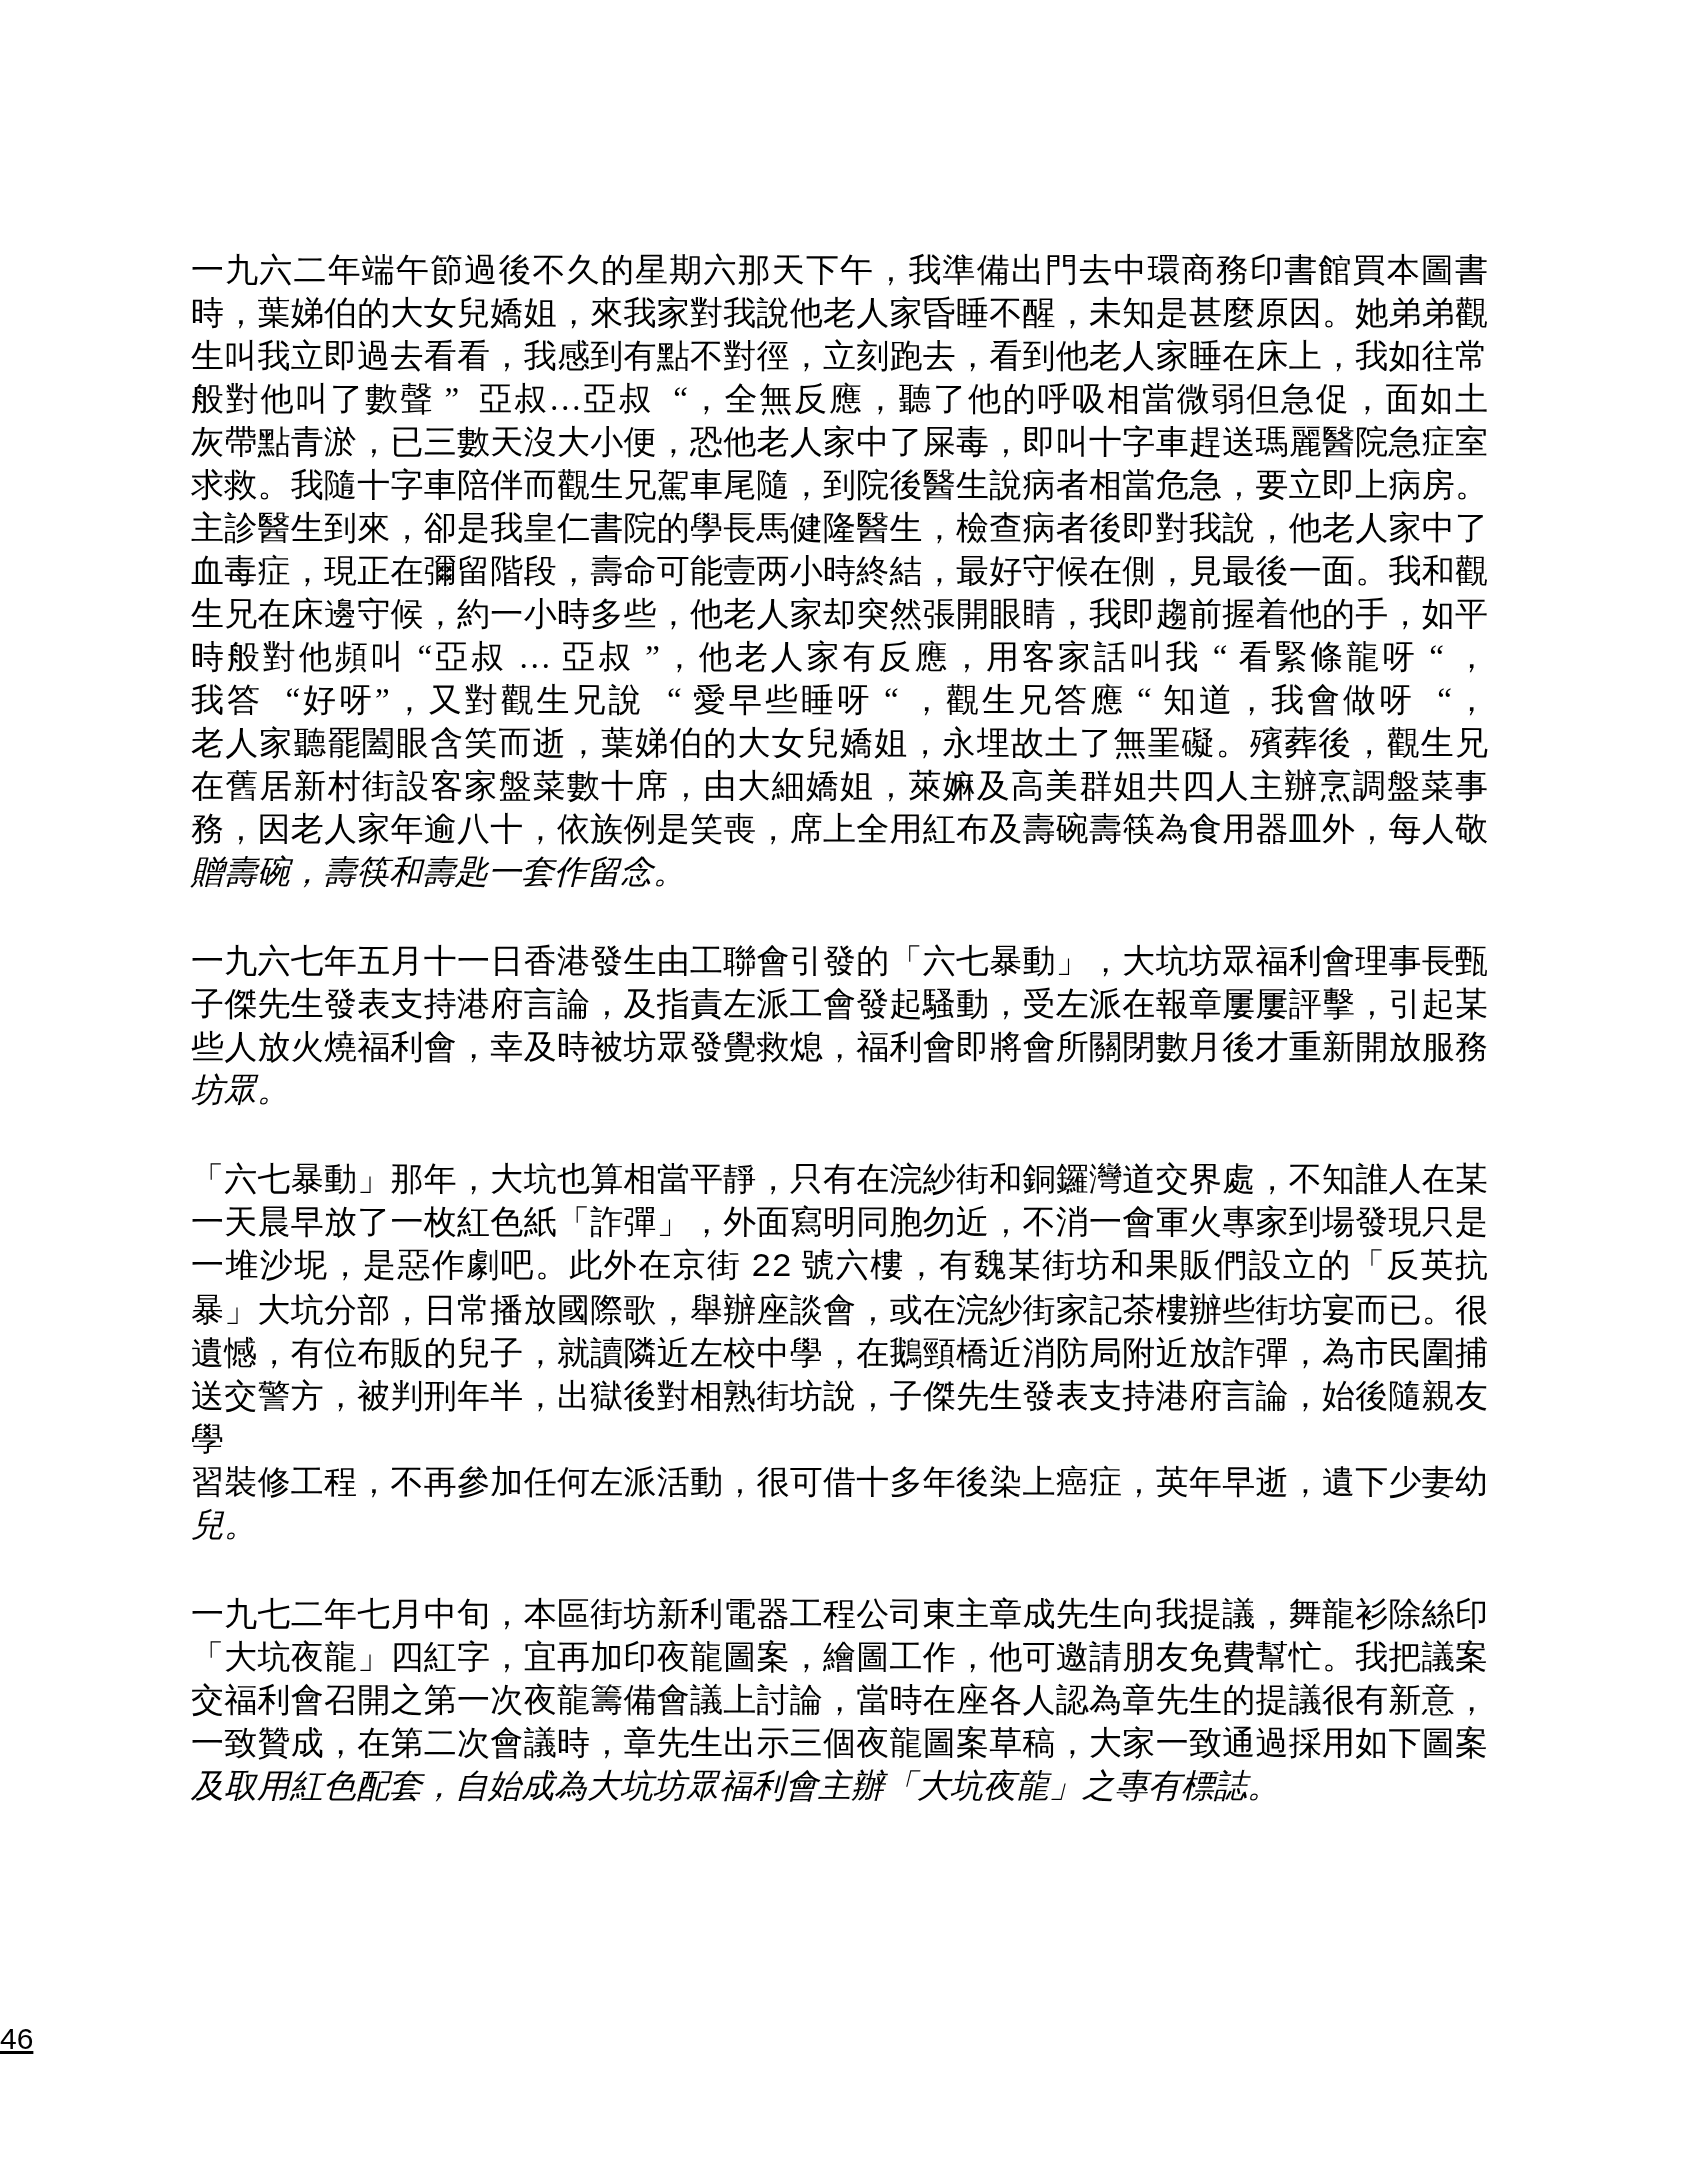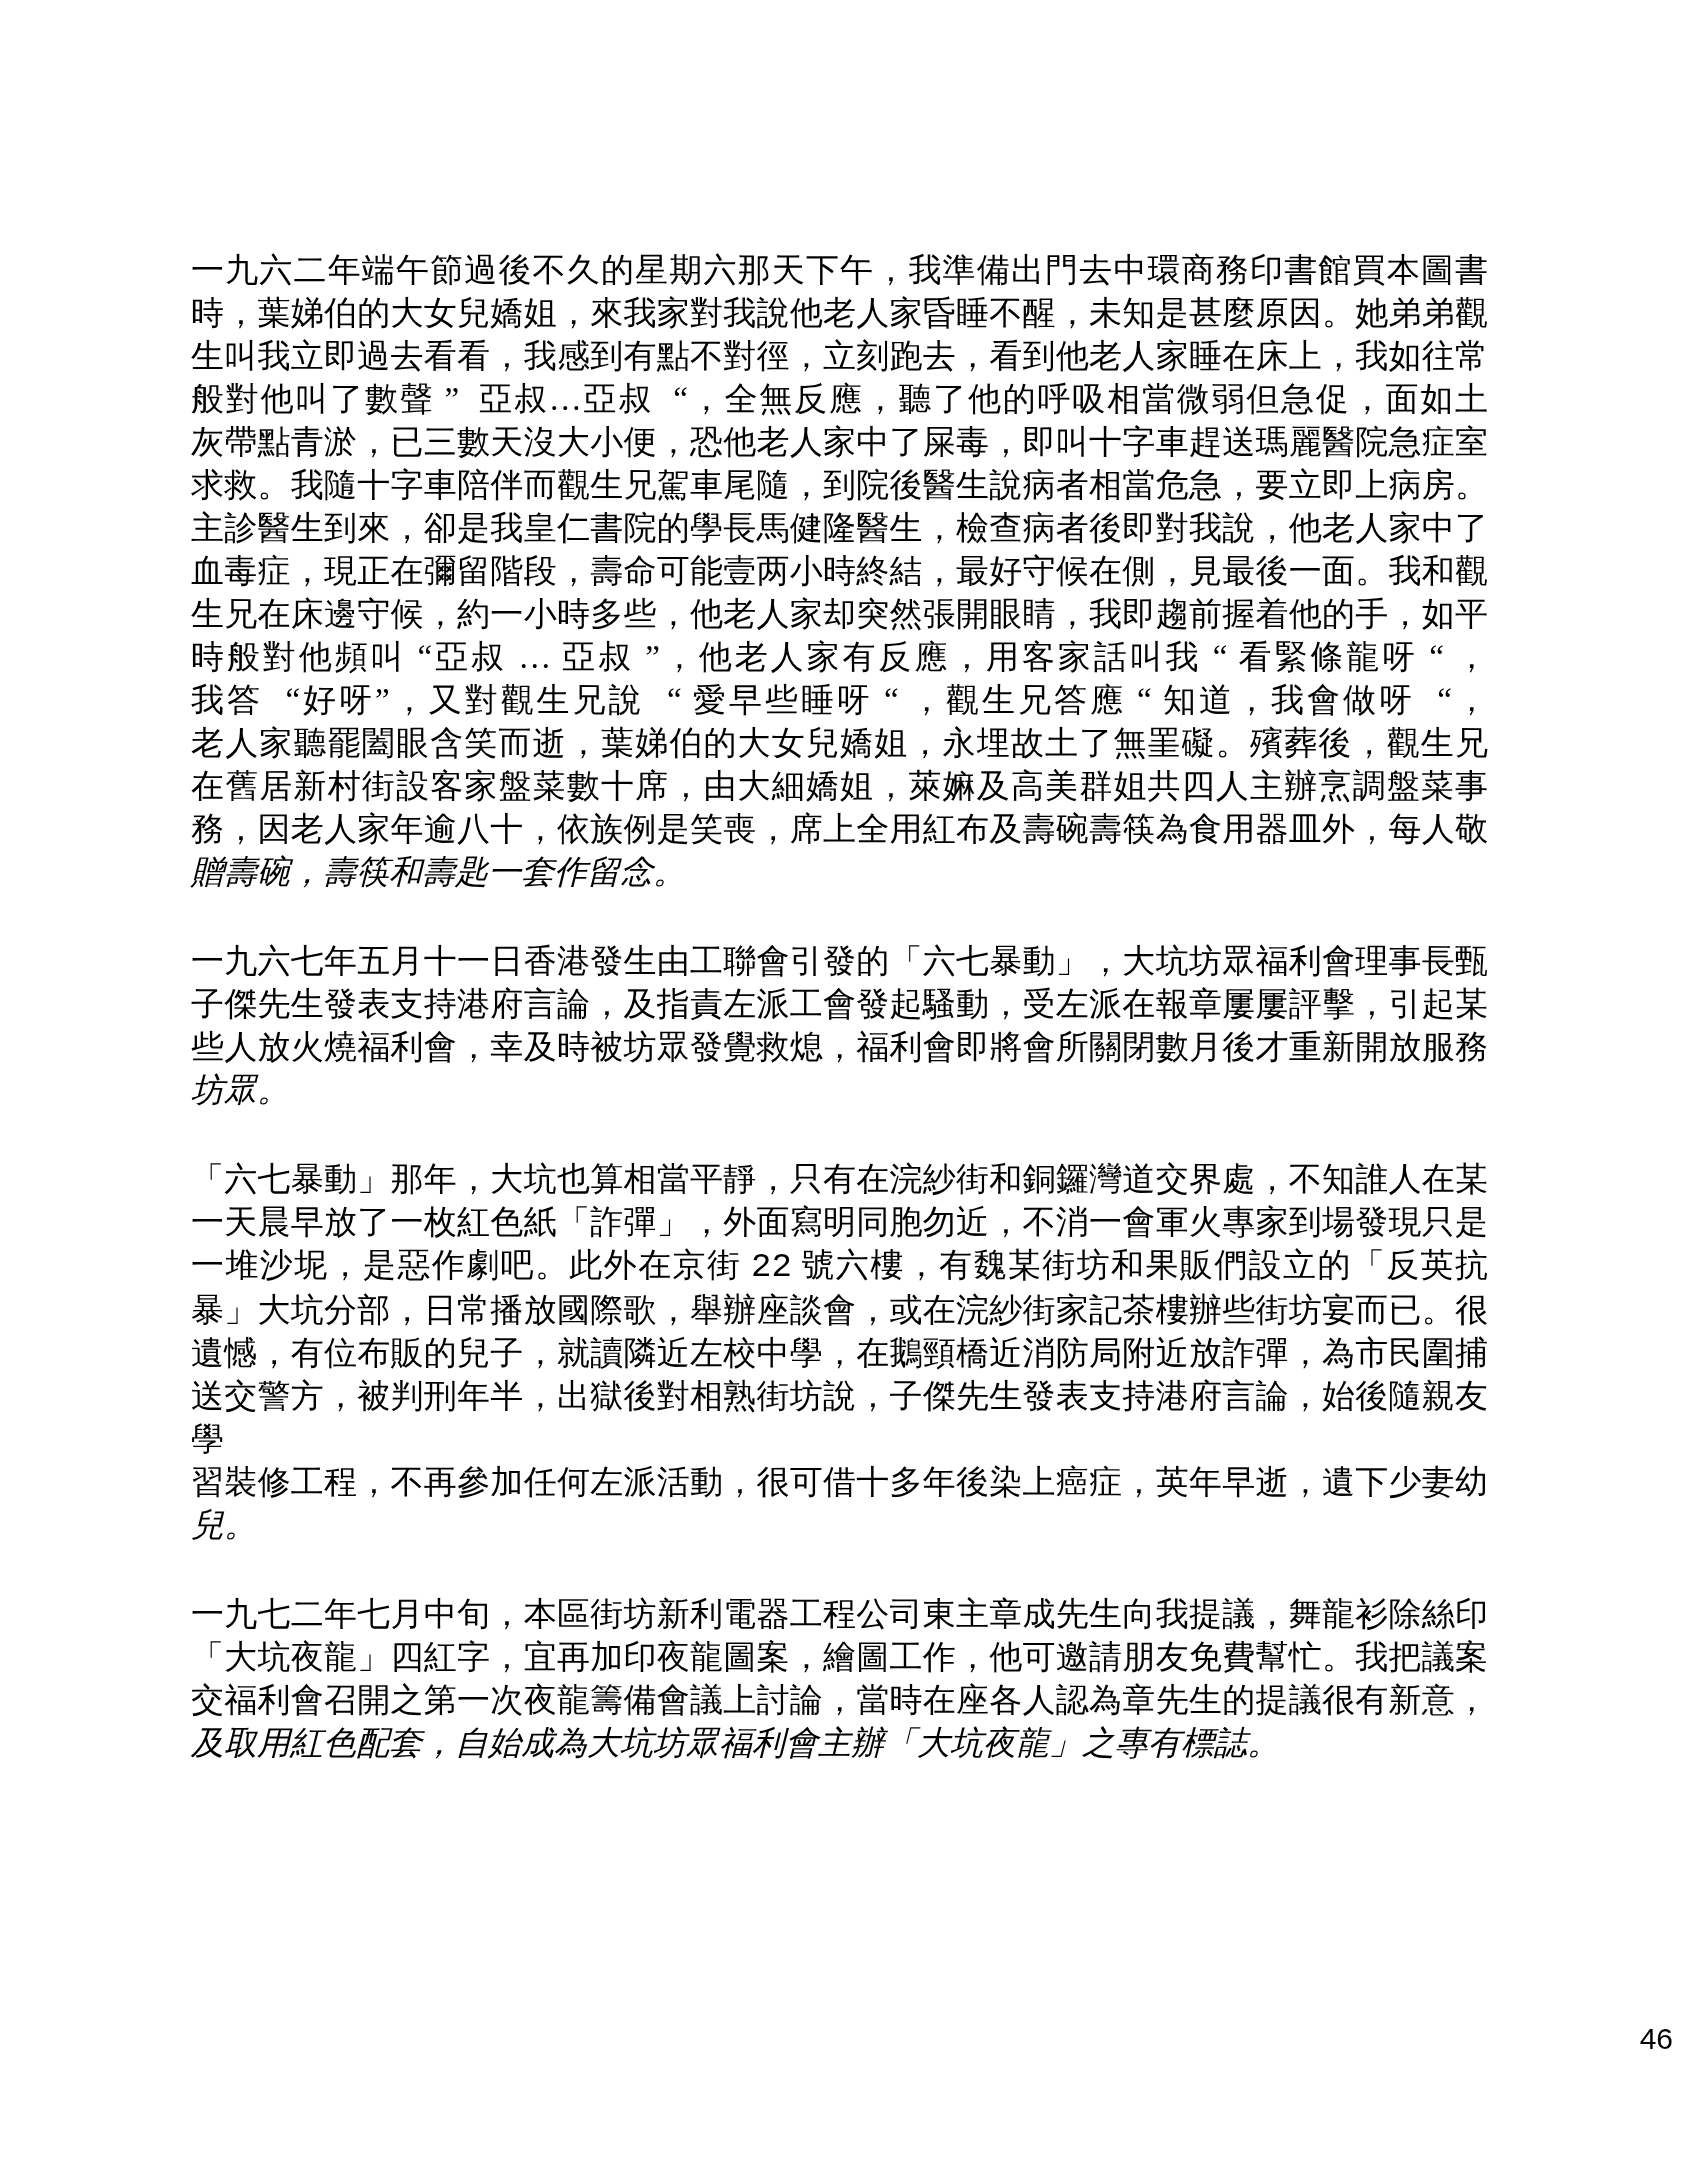--- a/index.html
+++ b/index.html
@@ -40,24 +40,25 @@
   }
   .latin-num {
     font-family: Liberation Mono, monospace;
     font-size: 34px;
   }
   .page-number {
     position: absolute;
     left: 0;
     top: 2022px;
     width: 1673px;
-    text-align: right;
+    text-align: left;
     font-size: 30px;
     color: #000000;
     font-family: "Liberation Sans", "DejaVu Sans", sans-serif;
+    text-decoration: underline;
   }
 </style>
 </head>
 <body>
 
 <div class="page">
   <div class="text-block">
       <div class="paragraph">
         <div class="line">一九六二年端午節過後不久的星期六那天下午，我準備出門去中環商務印書館買本圖書</div>
         <div class="line">時，葉娣伯的大女兒嬌姐，來我家對我說他老人家昏睡不醒，未知是甚麼原因。她弟弟觀</div>
@@ -88,18 +89,19 @@
         <div class="line">暴」大坑分部，日常播放國際歌，舉辦座談會，或在浣紗街家記茶樓辦些街坊宴而已。很</div>
         <div class="line">遺憾，有位布販的兒子，就讀隣近左校中學，在鵝頸橋近消防局附近放詐彈，為市民圍捕</div>
         <div class="line">送交警方，被判刑年半，出獄後對相熟街坊說，子傑先生發表支持港府言論，始後隨親友學</div>
         <div class="line">習裝修工程，不再參加任何左派活動，很可借十多年後染上癌症，英年早逝，遺下少妻幼</div>
         <div class="line last">兒。</div>
       </div>
       <div class="paragraph">
         <div class="line">一九七二年七月中旬，本區街坊新利電器工程公司東主章成先生向我提議，舞龍衫除絲印</div>
         <div class="line">「大坑夜龍」四紅字，宜再加印夜龍圖案，繪圖工作，他可邀請朋友免費幫忙。我把議案</div>
         <div class="line">交福利會召開之第一次夜龍籌備會議上討論，當時在座各人認為章先生的提議很有新意，</div>
+        <div class="line">一致贊成，在第二次會議時，章先生出示三個夜龍圖案草稿，大家一致通過採用如下圖案</div>
         <div class="line last">及取用紅色配套，自始成為大坑坊眾福利會主辦「大坑夜龍」之專有標誌。</div>
       </div>
     </div>
   <div class="page-number">46</div>
 </div>
 
 
 </body></html>

